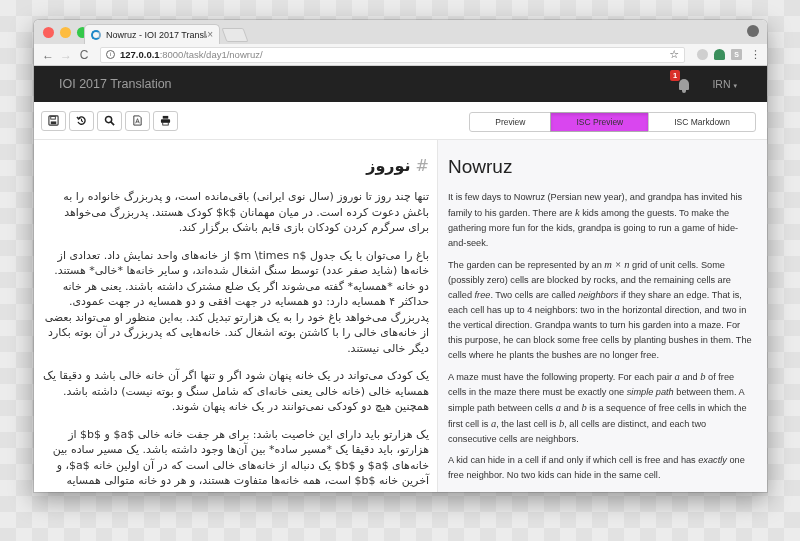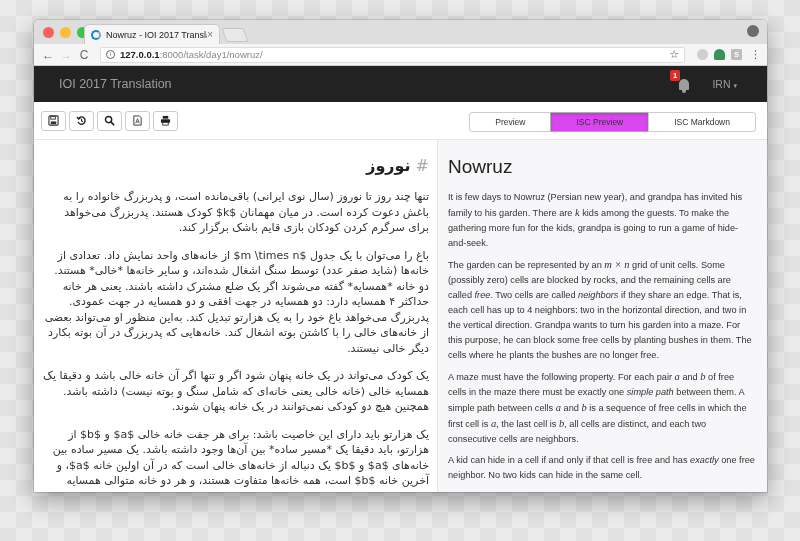--- a/index.html
+++ b/index.html
@@ -172,17 +172,17 @@
       <p>باغ را می‌توان با یک جدول $m \times n$ از خانه‌های واحد نمایش داد. تعدادی از خانه‌ها (شاید صفر عدد) توسط سنگ اشغال شده‌اند، و سایر خانه‌ها *خالی* هستند. دو خانه *همسایه* گفته می‌شوند اگر یک ضلع مشترک داشته باشند. یعنی هر خانه حداکثر ۴ همسایه دارد: دو همسایه در جهت افقی و دو همسایه در جهت عمودی. پدربزرگ می‌خواهد باغ خود را به یک هزارتو تبدیل کند. به‌این منظور او می‌تواند بعضی از خانه‌های خالی را با کاشتن بوته اشغال کند. خانه‌هایی که پدربزرگ در آن بوته بکارد دیگر خالی نیستند.</p>
       <p>یک کودک می‌تواند در یک خانه پنهان شود اگر و تنها اگر آن خانه خالی باشد و دقیقا یک همسایه خالی (خانه خالی یعنی خانه‌ای که شامل سنگ و بوته نیست) داشته باشد. همچنین هیچ دو کودکی نمی‌توانند در یک خانه پنهان شوند.</p>
       <p>یک هزارتو باید دارای این خاصیت باشد: برای هر جفت خانه خالی $a$ و $b$ از هزارتو، باید دقیقا یک *مسیر ساده* بین آن‌ها وجود داشته باشد. یک مسیر ساده بین خانه‌های $a$ و $b$ یک دنباله از خانه‌های خالی است که در آن اولین خانه $a$، و آخرین خانه $b$ است، همه خانه‌ها متفاوت هستند، و هر دو خانه متوالی همسایه هستند.</p>
     </div>
 
     <div class="preview">
       <h1>Nowruz</h1>
       <p><span>It is few days to Nowruz (Persian new year), and grandpa has invited his family to his garden. There are </span><span class="math">k</span><span> kids among the guests. To make the gathering more fun for the kids, grandpa is going to run a game of hide-and-seek.</span></p>
       <p><span>The garden can be represented by an </span><span class="math">m × n</span><span> grid of unit cells. Some (possibly zero) cells are blocked by rocks, and the remaining cells are called </span><em>free</em><span>. Two cells are called </span><em>neighbors</em><span> if they share an edge. That is, each cell has up to 4 neighbors: two in the horizontal direction, and two in the vertical direction. Grandpa wants to turn his garden into a maze. For this purpose, he can block some free cells by planting bushes in them. The cells where he plants the bushes are no longer free.</span></p>
       <p><span>A maze must have the following property. For each pair </span><span class="math">a</span><span> and </span><span class="math">b</span><span> of free cells in the maze there must be exactly one </span><em>simple path</em><span> between them. A simple path between cells </span><span class="math">a</span><span> and </span><span class="math">b</span><span> is a sequence of free cells in which the first cell is </span><span class="math">a</span><span>, the last cell is </span><span class="math">b</span><span>, all cells are distinct, and each two consecutive cells are neighbors.</span></p>
-      <p><span>A kid can hide in a cell if and only if that cell is free and has </span><em>exactly</em><span> one free neighbor. No two kids can hide in the same cell.</span></p>
+      <p><span>A kid can hide in a cell if and only if which cell is free and has </span><em>exactly</em><span> one free neighbor. No two kids can hide in the same cell.</span></p>
       <h2>Implementation details</h2>
     </div>
   </div>
 </div>
 
 </body></html>

